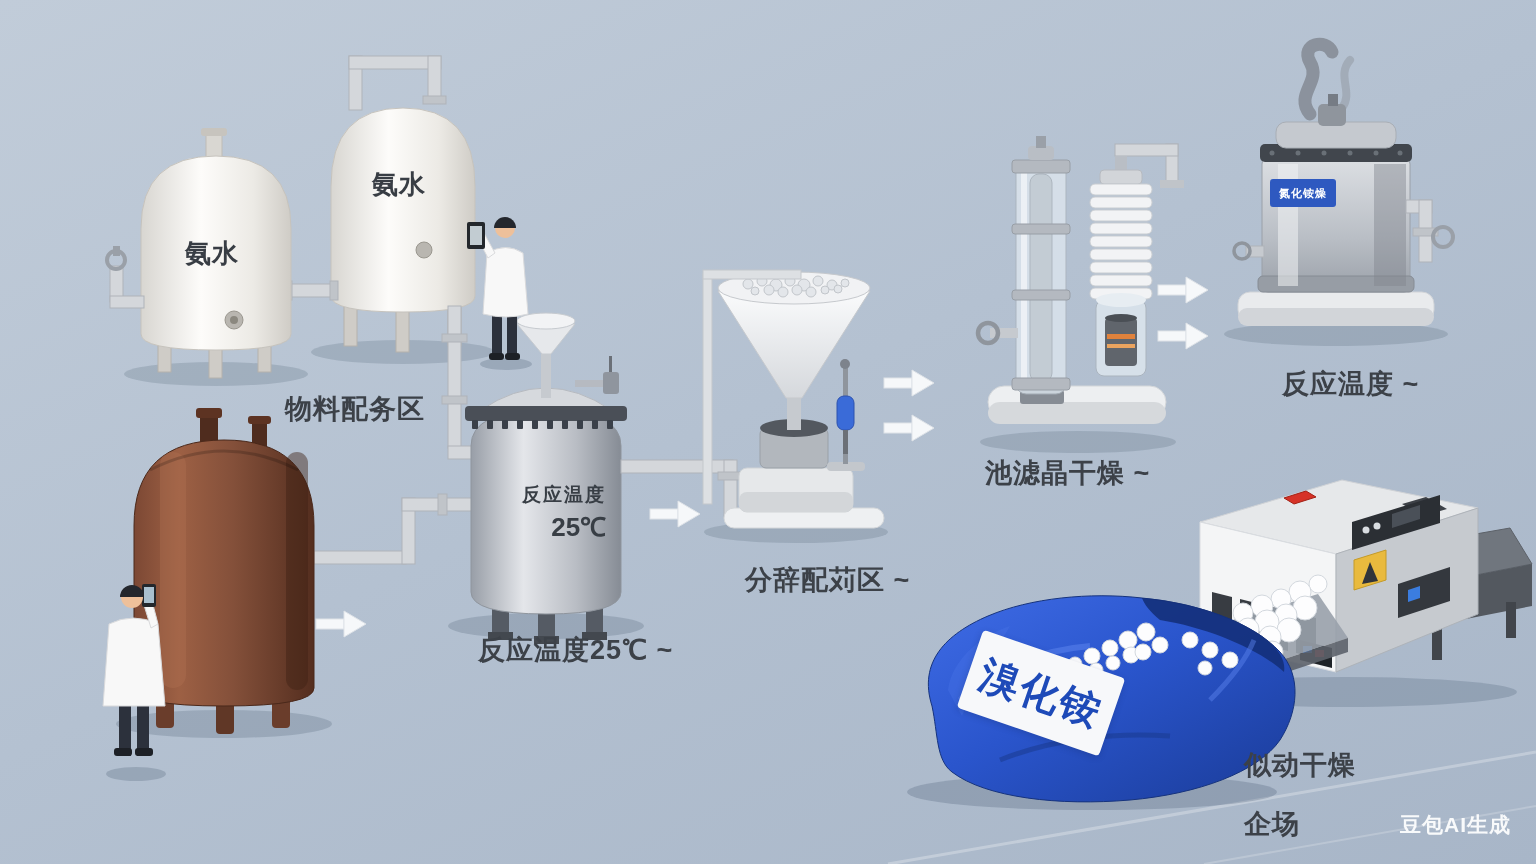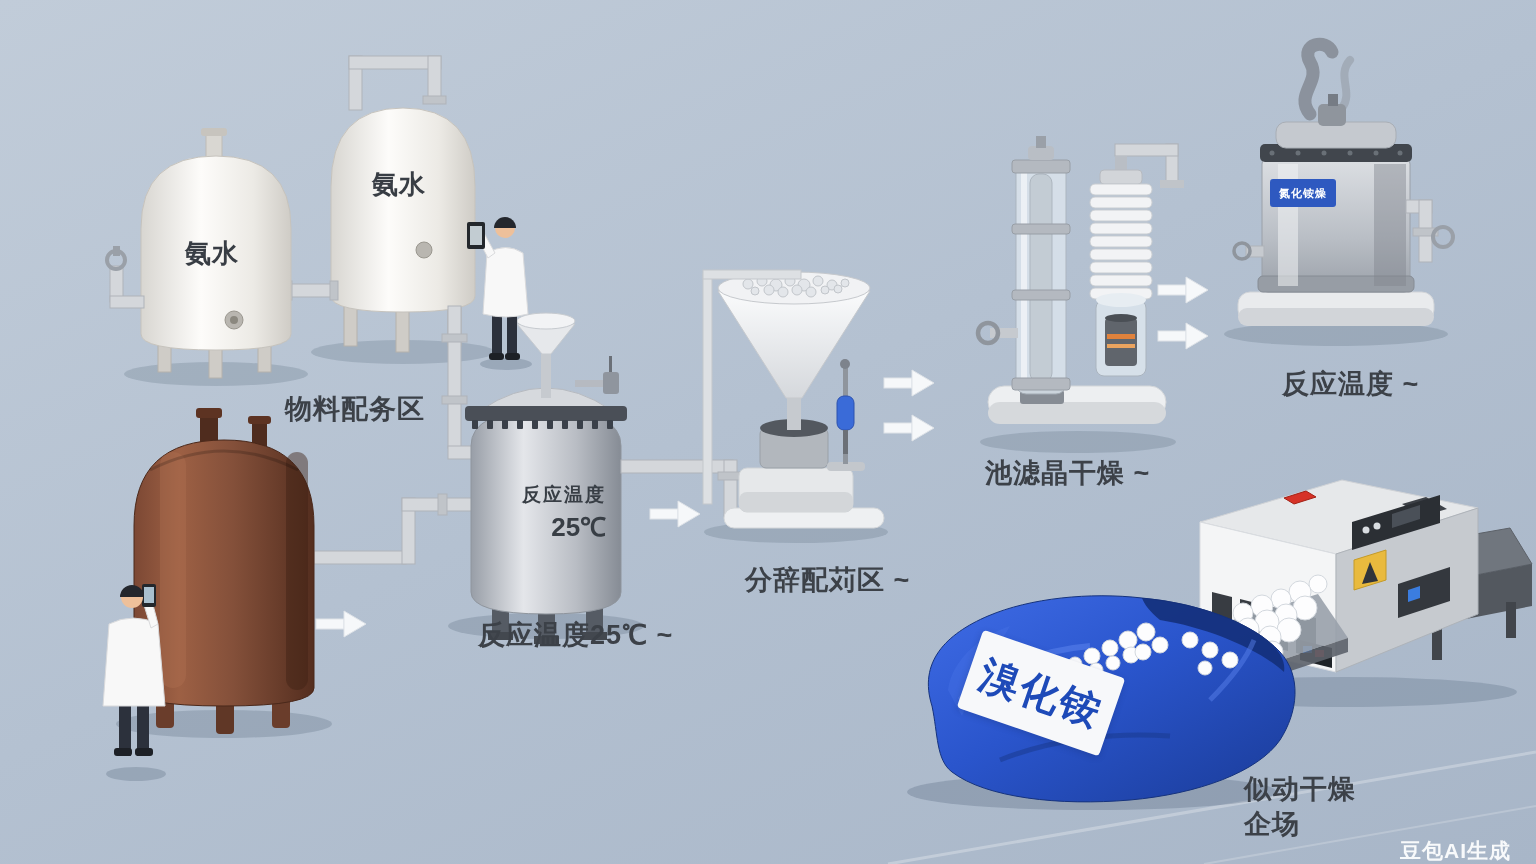--- a/index.html
+++ b/index.html
@@ -16,21 +16,21 @@
   .reactor-text .l2{font-size:26px;}
   .dryer-tag{position:absolute;left:1270px;top:179px;width:66px;height:28px;
              background:#2e59c0;border-radius:3px;color:#ffffff;font-size:11px;
              font-weight:700;display:flex;align-items:center;justify-content:center;
              letter-spacing:1px;}
   .bag-label{position:absolute;left:966px;top:652px;width:150px;height:82px;
              background:#f7f8fa;border-radius:4px;transform:rotate(19deg);
              display:flex;align-items:center;justify-content:center;
              box-shadow:0 2px 6px rgba(20,40,90,.25);}
   .bag-label span{font-size:40px;font-weight:700;color:#1e4ab8;letter-spacing:2px;}
-  .watermark{position:absolute;left:1400px;top:837px;font-size:21px;font-weight:600;
+  .watermark{position:absolute;left:1400px;top:811px;font-size:21px;font-weight:600;
              color:rgba(255,255,255,.92);letter-spacing:1px;}
 </style>
 </head>
 <body>
 
 <div id="stage">
 
 <svg id="scene-svg" width="1536" height="864" viewBox="0 0 1536 864">
   <defs>
     <linearGradient id="gWhite" x1="0" y1="0" x2="1" y2="0">
@@ -422,30 +422,30 @@
 </svg>
 
 <div class="lbl lbl-tank" style="left:185px;top:236px;">氨水</div>
 <div class="lbl lbl-tank" style="left:372px;top:167px;">氨水</div>
 <div class="lbl" style="left:285px;top:375px;margin-top:16px;">物料配务区</div>
 
 <div class="reactor-text">
   <div class="l1">反应温度</div>
   <div class="l2">25℃</div>
 </div>
-<div class="lbl" style="left:478px;top:617px;">反应温度25℃ ~</div>
+<div class="lbl" style="left:478px;top:632px;">反应温度25℃ ~</div>
 
 <div class="lbl" style="left:745px;top:562px;">分辞配苅区 ~</div>
 <div class="lbl" style="left:985px;top:455px;">池滤晶干燥 ~</div>
 
 <div class="dryer-tag">氮化铵燥</div>
 <div class="lbl" style="left:1282px;top:366px;">反应温度 ~</div>
 
 <div class="bag-label">
   <span>溴化铵</span>
 </div>
 
-<div class="lbl" style="left:1244px;top:771px;">似动干燥</div>
+<div class="lbl" style="left:1244px;top:747px;">似动干燥</div>
 <div class="lbl" style="left:1244px;top:806px;">企场</div>
 
 <div class="watermark">豆包AI生成</div>
 
 </div>
 
 </body></html>

